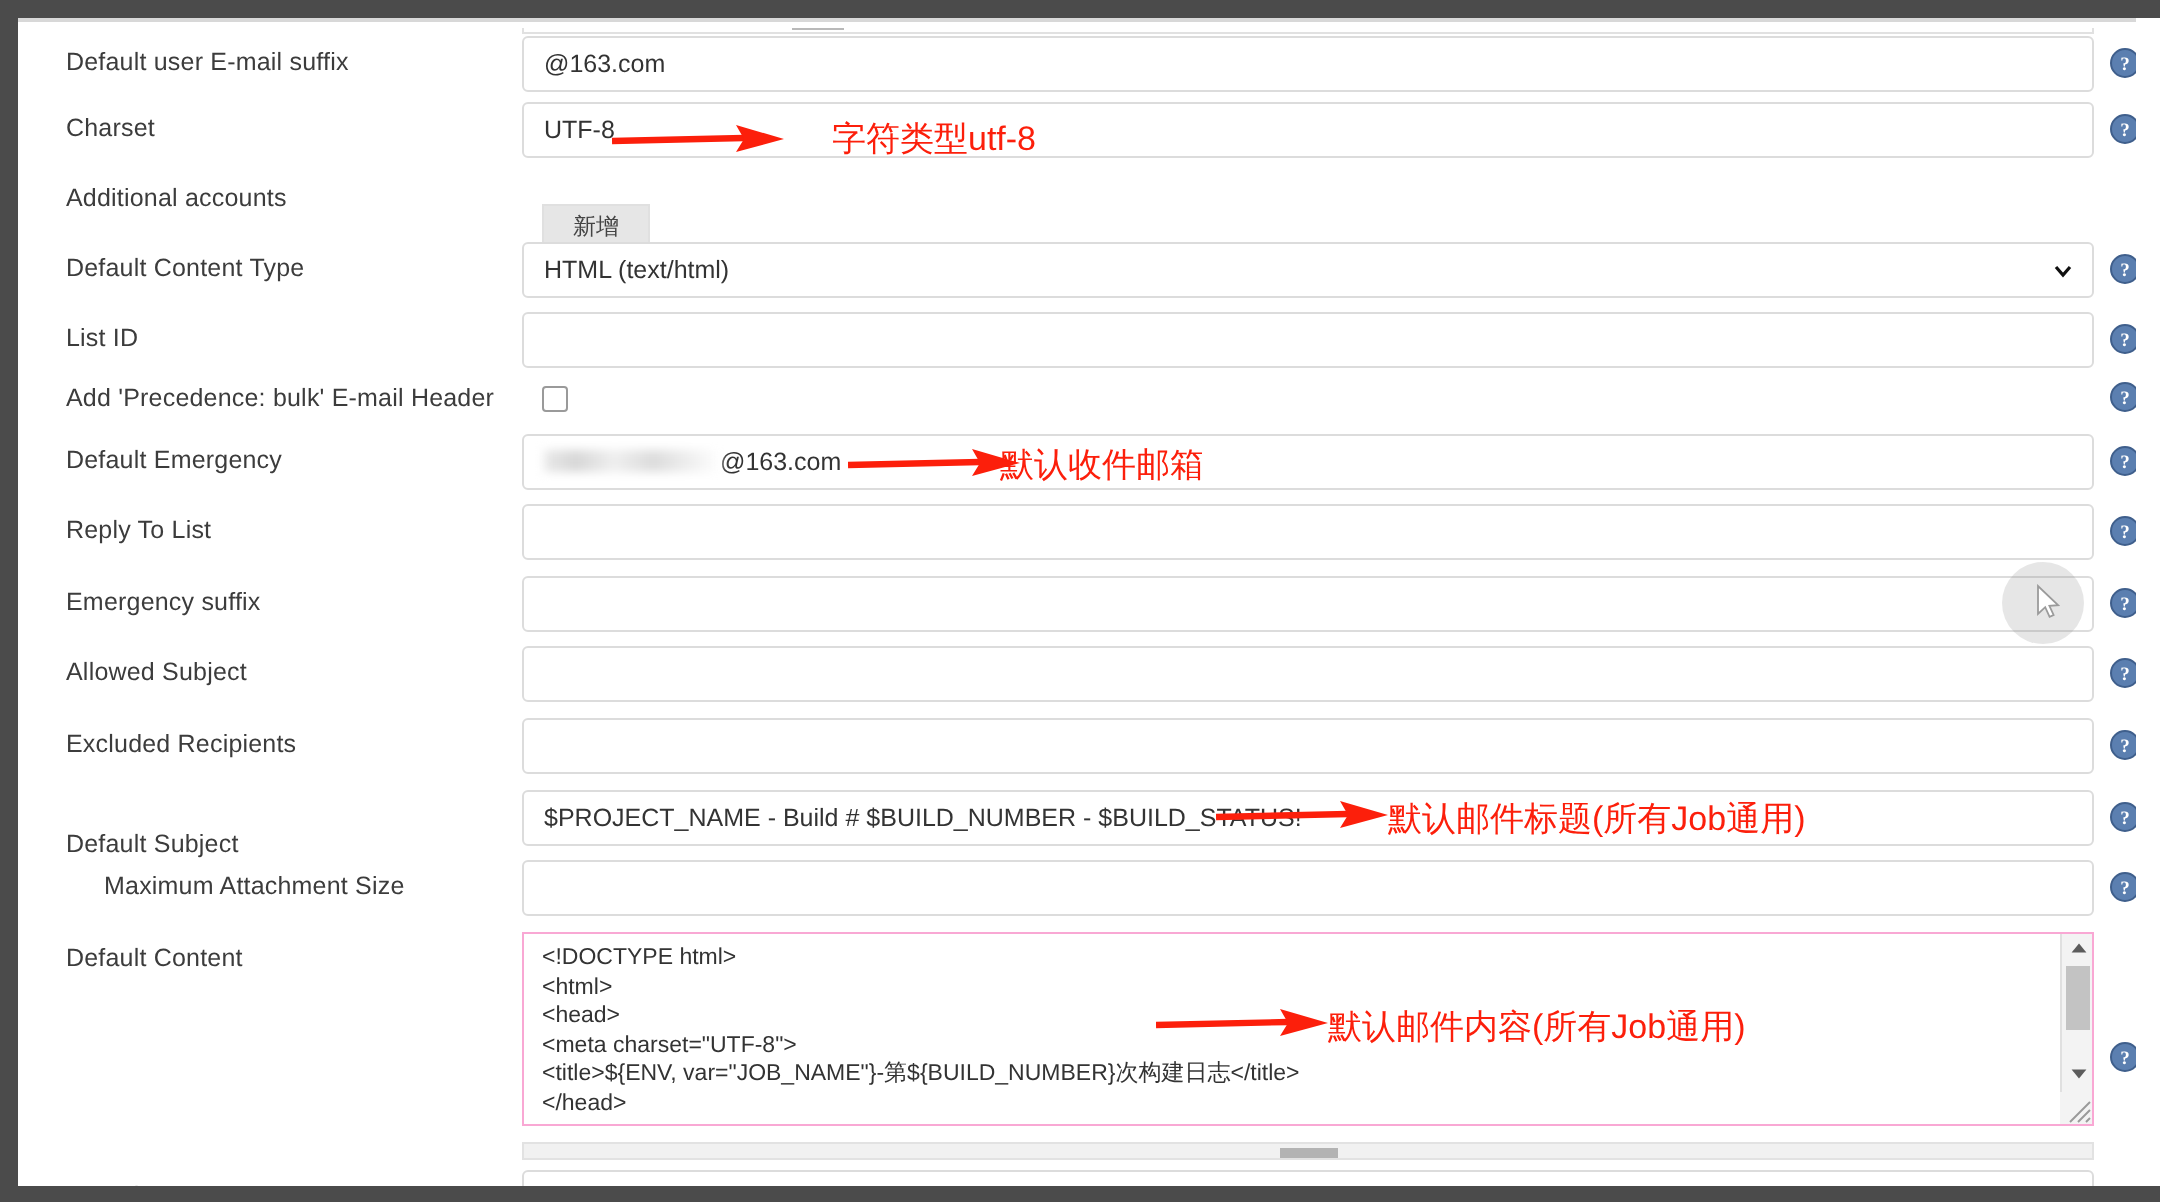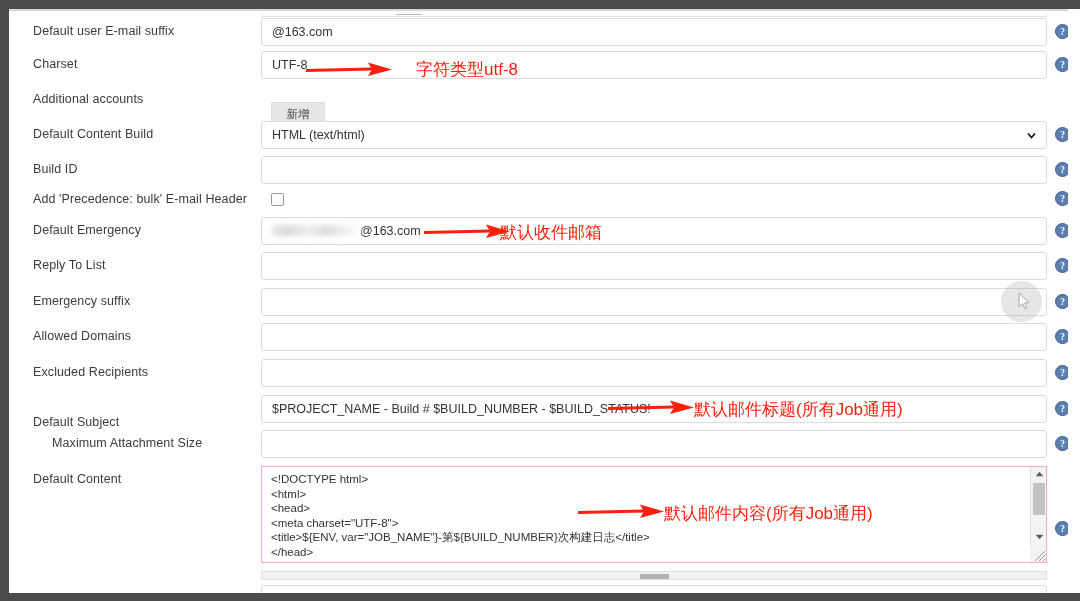--- a/index.html
+++ b/index.html
@@ -290,39 +290,39 @@
           </svg>
       </div>
     </div>
 
     <div class="row" style="top:72px;">
       <div class="label" style="top:6px;">Additional accounts</div>
       <div class="btn-add" style="top:16px;">新增</div>
     </div>
 
     <div class="row" style="top:107px;">
-      <div class="label" style="top:6px;">Default Content Build</div>
+      <div class="label" style="top:6px;">Default Content Type</div>
       <div class="select-field" style="top:0px;">
         <span>HTML (text/html)</span>
         <span class="select-caret">
           <svg width="9" height="9" viewBox="0 0 9 9">
               <path d="M1 2.5 L4.5 6.5 L8 2.5" stroke="#111" stroke-width="1.6" fill="none"></path>
             </svg>
         </span>
       </div>
       <div class="help-icon" style="top:6px;">
         <svg width="15" height="15" viewBox="0 0 15 15">
             <circle cx="7.5" cy="7.5" r="7" fill="#5b7fb0" stroke="#3f5f8c" stroke-width="1"></circle>
             <text x="7.5" y="11" font-size="9.5" font-family="Liberation Serif, serif" font-weight="bold" fill="#ffffff" text-anchor="middle">?</text>
           </svg>
       </div>
     </div>
 
     <div class="row" style="top:142px;">
-      <div class="label" style="top:6px;">Build ID</div>
+      <div class="label" style="top:6px;">List ID</div>
       <div class="field" style="top:0px;"></div>
       <div class="help-icon" style="top:6px;">
         <svg width="15" height="15" viewBox="0 0 15 15">
             <circle cx="7.5" cy="7.5" r="7" fill="#5b7fb0" stroke="#3f5f8c" stroke-width="1"></circle>
             <text x="7.5" y="11" font-size="9.5" font-family="Liberation Serif, serif" font-weight="bold" fill="#ffffff" text-anchor="middle">?</text>
           </svg>
       </div>
     </div>
 
     <div class="row" style="top:178px;">
@@ -365,21 +365,21 @@
       <div class="field" style="top:0px;"></div>
       <div class="help-icon" style="top:6px;">
         <svg width="15" height="15" viewBox="0 0 15 15">
             <circle cx="7.5" cy="7.5" r="7" fill="#5b7fb0" stroke="#3f5f8c" stroke-width="1"></circle>
             <text x="7.5" y="11" font-size="9.5" font-family="Liberation Serif, serif" font-weight="bold" fill="#ffffff" text-anchor="middle">?</text>
           </svg>
       </div>
     </div>
 
     <div class="row" style="top:309px;">
-      <div class="label" style="top:6px;">Allowed Domains</div>
+      <div class="label" style="top:6px;">Allowed Subject</div>
       <div class="field" style="top:0px;"></div>
       <div class="help-icon" style="top:6px;">
         <svg width="15" height="15" viewBox="0 0 15 15">
             <circle cx="7.5" cy="7.5" r="7" fill="#5b7fb0" stroke="#3f5f8c" stroke-width="1"></circle>
             <text x="7.5" y="11" font-size="9.5" font-family="Liberation Serif, serif" font-weight="bold" fill="#ffffff" text-anchor="middle">?</text>
           </svg>
       </div>
     </div>
 
     <div class="row" style="top:345px;">

